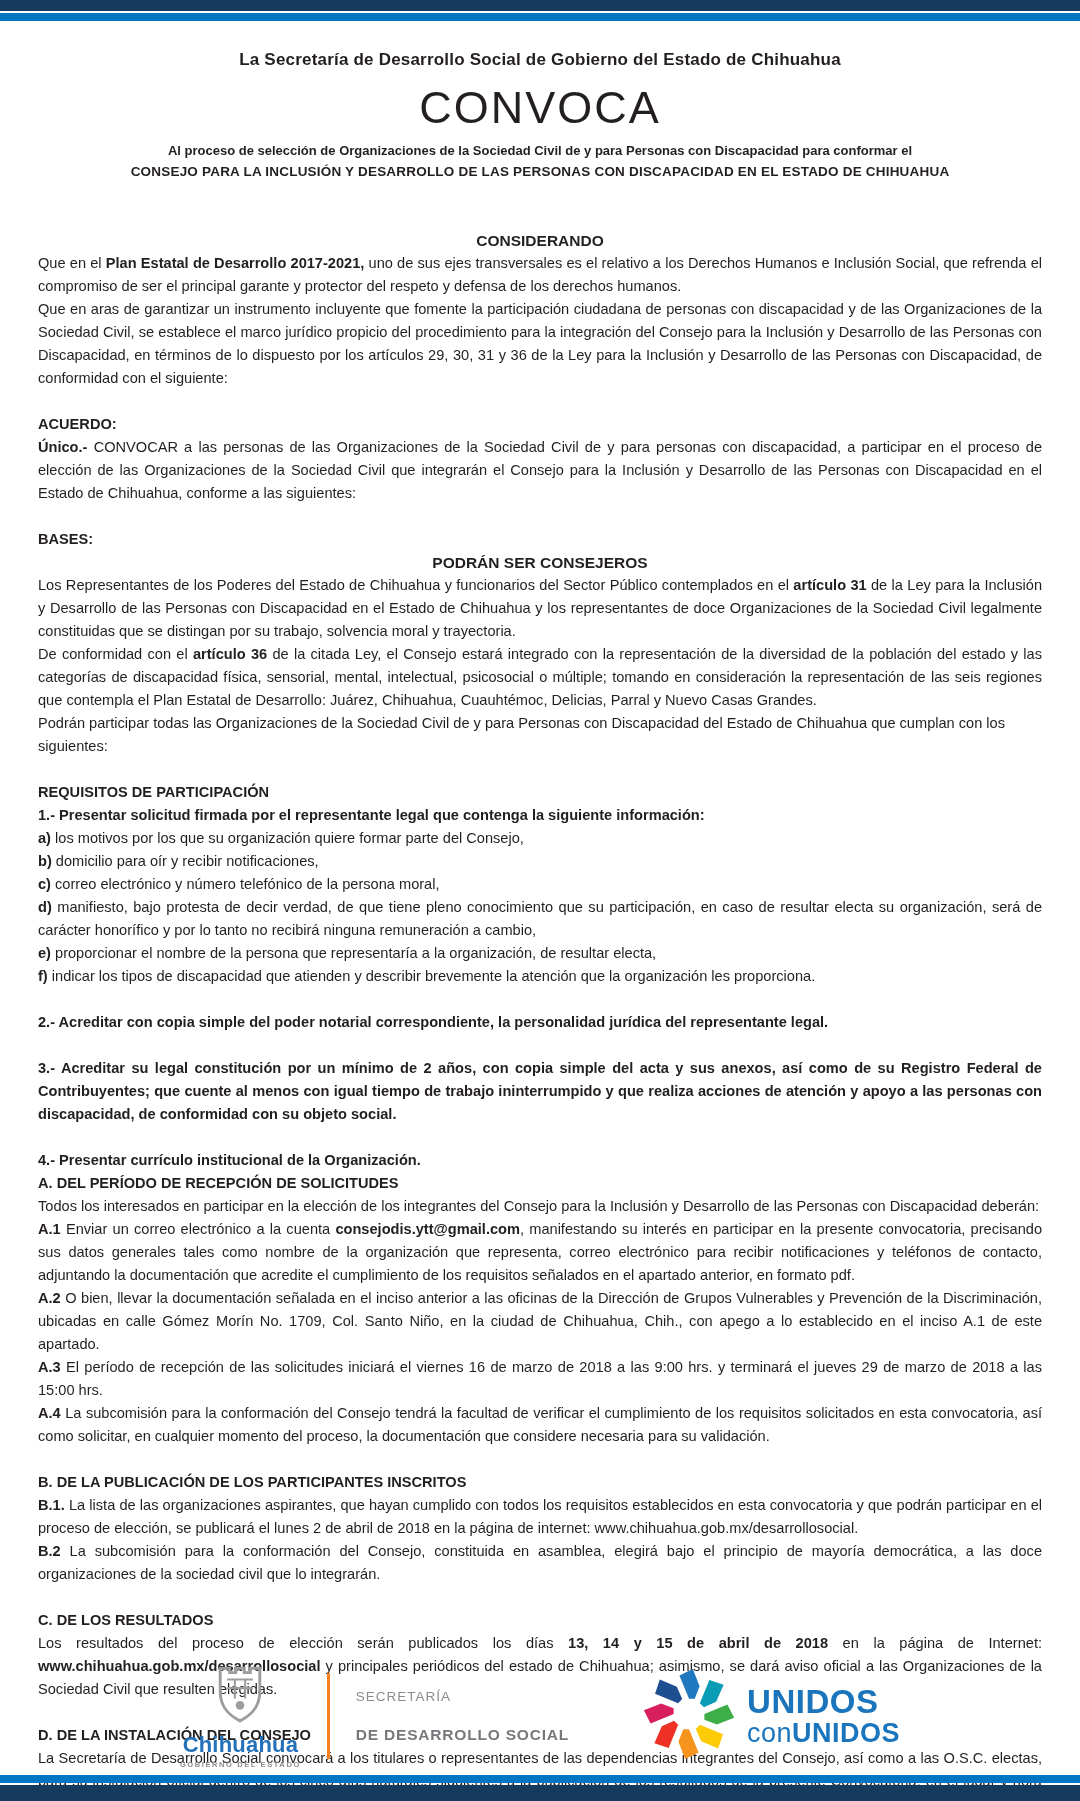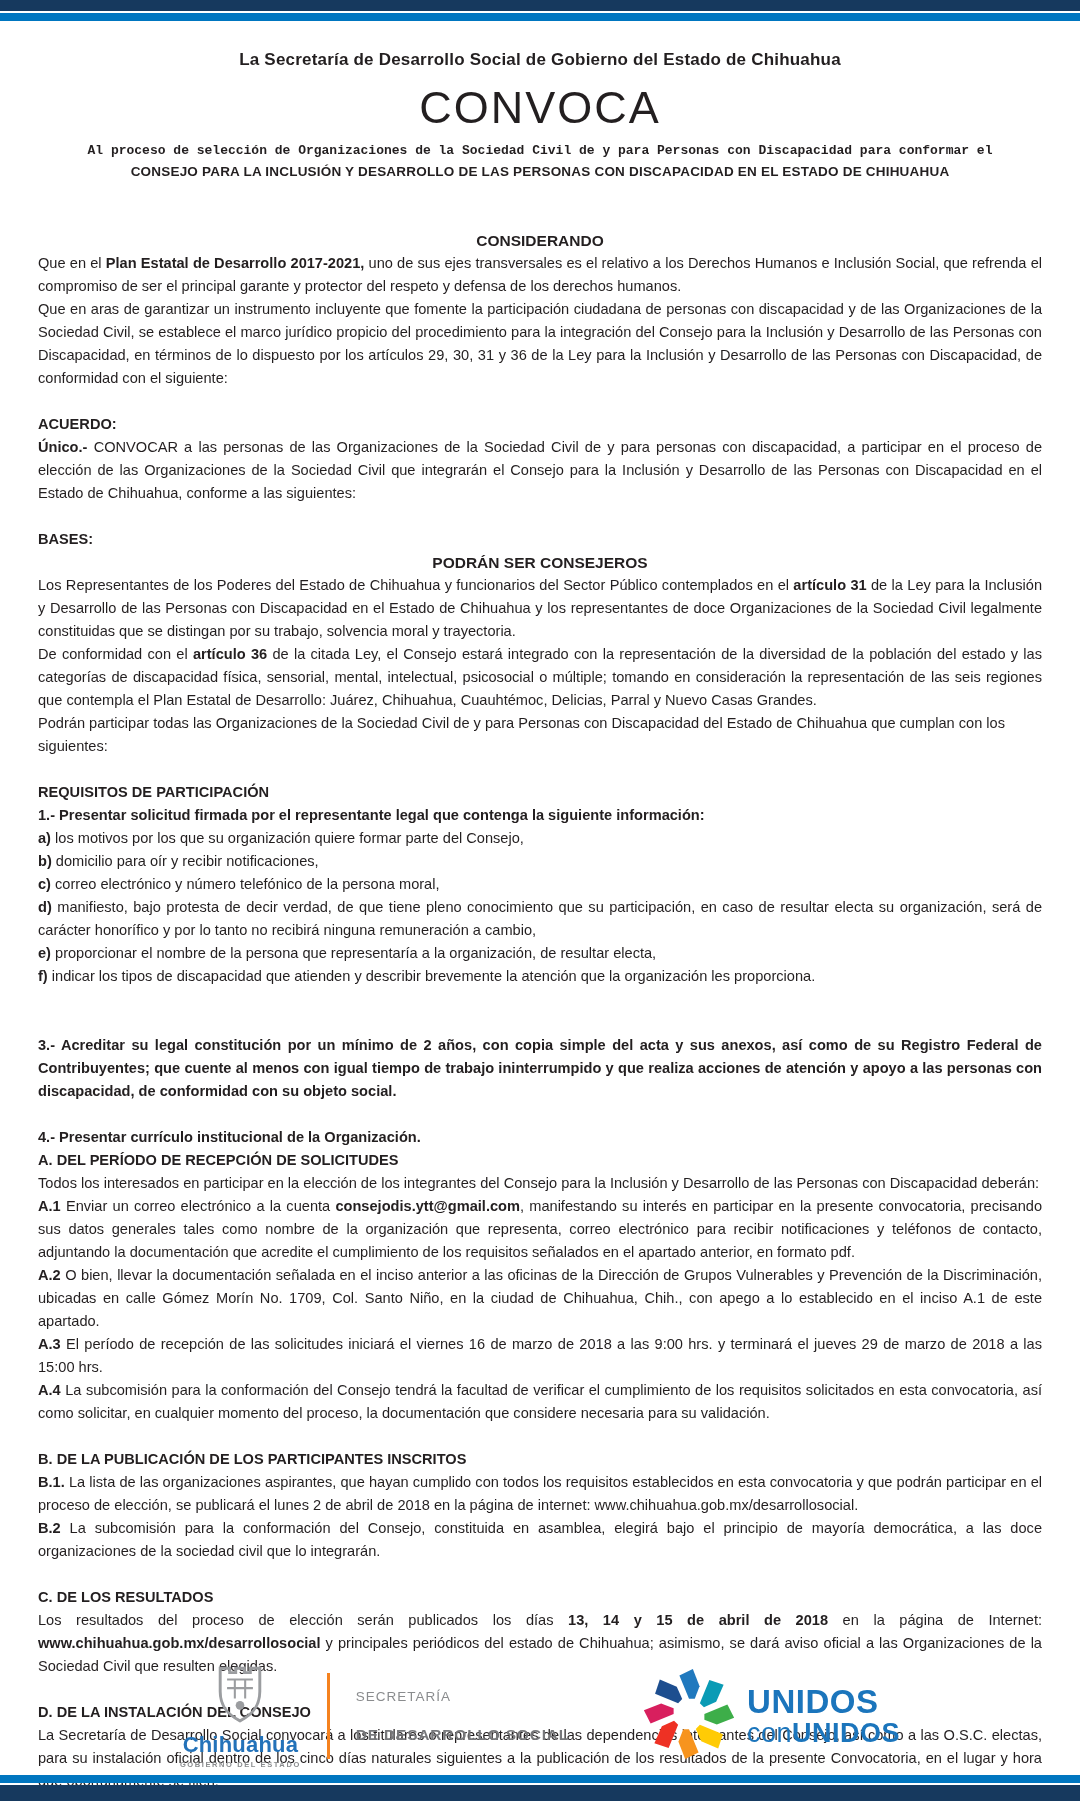--- a/index.html
+++ b/index.html
@@ -10,21 +10,21 @@
   
   .bar-navy{height:11px;background:var(--navy);}
   .bar-blue{height:8px;background:var(--blue);margin-top:2px;}
   .botbars{position:absolute;left:0;right:0;bottom:0;}
   .botbars .bar-blue{margin:0 0 2px 0;}
   .botbars .bar-navy{height:16px;}
   
   .header{text-align:center;}
   .doc-title{font-size:17px;font-weight:bold;margin-top:29px;letter-spacing:.2px;}
   .convoca{font-size:45px;font-weight:400;letter-spacing:2px;margin-top:12px;}
-  .sub1{font-size:13px;font-weight:bold;margin-top:9px;font-family:Liberation Mono, monospace;}
+  .sub1{font-size:13px;font-weight:bold;margin-top:9px;}
   .sub2{font-size:13.5px;font-weight:bold;margin-top:6px;letter-spacing:.2px;}
   
   .content{margin:50px 38px 0 38px;font-size:14.6px;line-height:23px;}
   .content p{margin:0;}
   .just{text-align:justify;}
   .bold{font-weight:bold;}
   .h-center{text-align:center;font-weight:bold;font-size:15.5px;margin:0;}
   .sp{height:23px;}
   
   .logos{position:absolute;left:0;right:0;top:1656px;height:120px;
@@ -80,20 +80,21 @@
     <p class="bold">REQUISITOS DE PARTICIPACIÓN</p>
     <p class="bold">1.- Presentar solicitud firmada por el representante legal que contenga la siguiente información:</p>
     <p class="just"><b>a) </b><span>los motivos por los que su organización quiere formar parte del Consejo,</span></p>
     <p class="just"><b>b) </b><span>domicilio para oír y recibir notificaciones,</span></p>
     <p class="just"><b>c) </b><span>correo electrónico y número telefónico de la persona moral,</span></p>
     <p class="just"><b>d) </b><span>manifiesto, bajo protesta de decir verdad, de que tiene pleno conocimiento que su participación, en caso de resultar electa su organización, será de carácter honorífico y por lo tanto no recibirá ninguna remuneración a cambio,</span></p>
     <p class="just"><b>e) </b><span>proporcionar el nombre de la persona que representaría a la organización, de resultar electa,</span></p>
     <p class="just"><b>f) </b><span>indicar los tipos de discapacidad que atienden y describir brevemente la atención que la organización les proporciona.</span></p>
 
     <div class="sp"></div>
+    <p class="bold just">2.- Acreditar con copia simple del poder notarial correspondiente, la personalidad jurídica del representante legal.</p>
     <div class="sp"></div>
     <p class="bold just">3.- Acreditar su legal constitución por un mínimo de 2 años, con copia simple del acta y sus anexos, así como de su Registro Federal de Contribuyentes; que cuente al menos con igual tiempo de trabajo ininterrumpido y que realiza acciones de atención y apoyo a las personas con discapacidad, de conformidad con su objeto social.</p>
     <div class="sp"></div>
     <p class="bold">4.- Presentar currículo institucional de la Organización.</p>
 
     <p class="bold">A. DEL PERÍODO DE RECEPCIÓN DE SOLICITUDES</p>
     <p class="just">Todos los interesados en participar en la elección de los integrantes del Consejo para la Inclusión y Desarrollo de las Personas con Discapacidad deberán:</p>
     <p class="just"><b>A.1 </b><span>Enviar un correo electrónico a la cuenta </span><b>consejodis.ytt@gmail.com</b><span>, manifestando su interés en participar en la presente convocatoria, precisando sus datos generales tales como nombre de la organización que representa, correo electrónico para recibir notificaciones y teléfonos de contacto, adjuntando la documentación que acredite el cumplimiento de los requisitos señalados en el apartado anterior, en formato pdf.</span></p>
     <p class="just"><b>A.2 </b><span>O bien, llevar la documentación señalada en el inciso anterior a las oficinas de la Dirección de Grupos Vulnerables y Prevención de la Discriminación, ubicadas en calle Gómez Morín No. 1709, Col. Santo Niño, en la ciudad de Chihuahua, Chih., con apego a lo establecido en el inciso A.1 de este apartado.</span></p>
     <p class="just"><b>A.3 </b><span>El período de recepción de las solicitudes iniciará el viernes 16 de marzo de 2018 a las 9:00 hrs. y terminará el jueves 29 de marzo de 2018 a las 15:00 hrs.</span></p>

